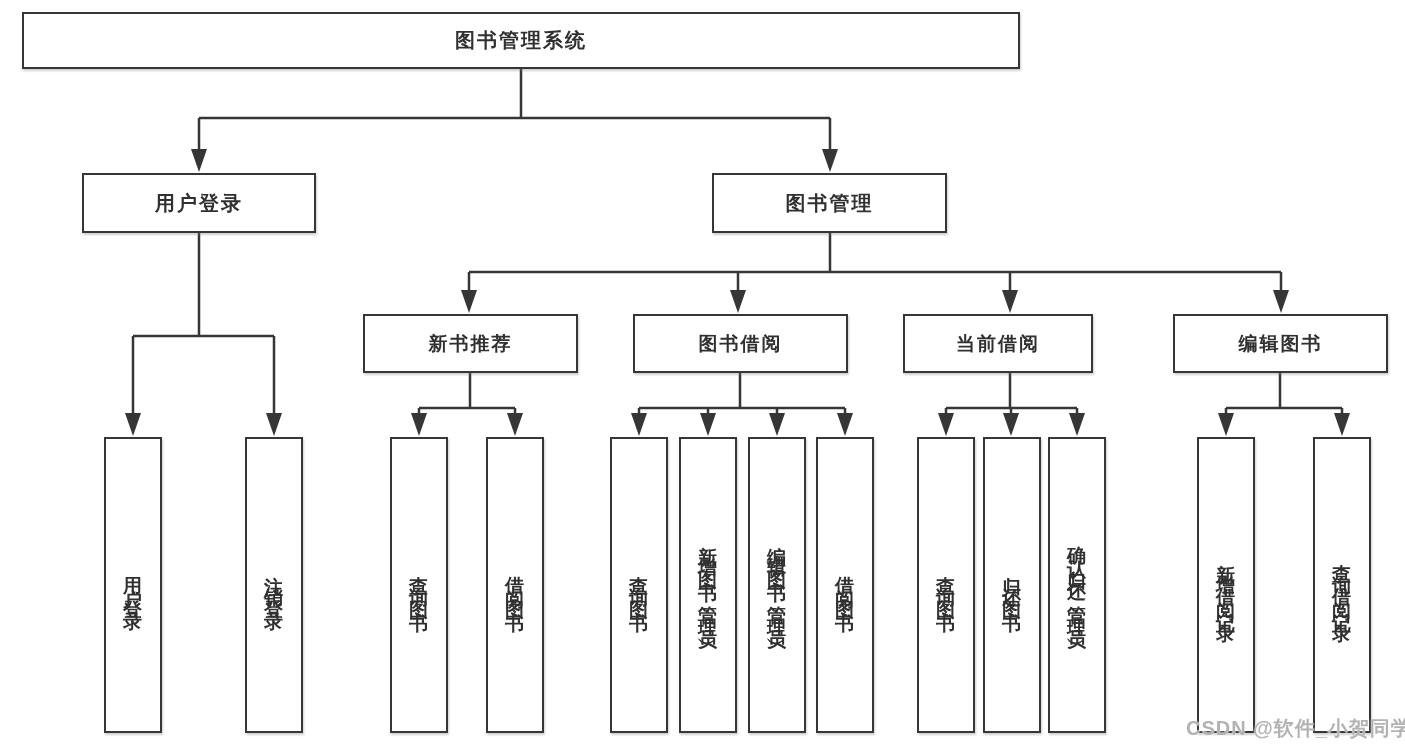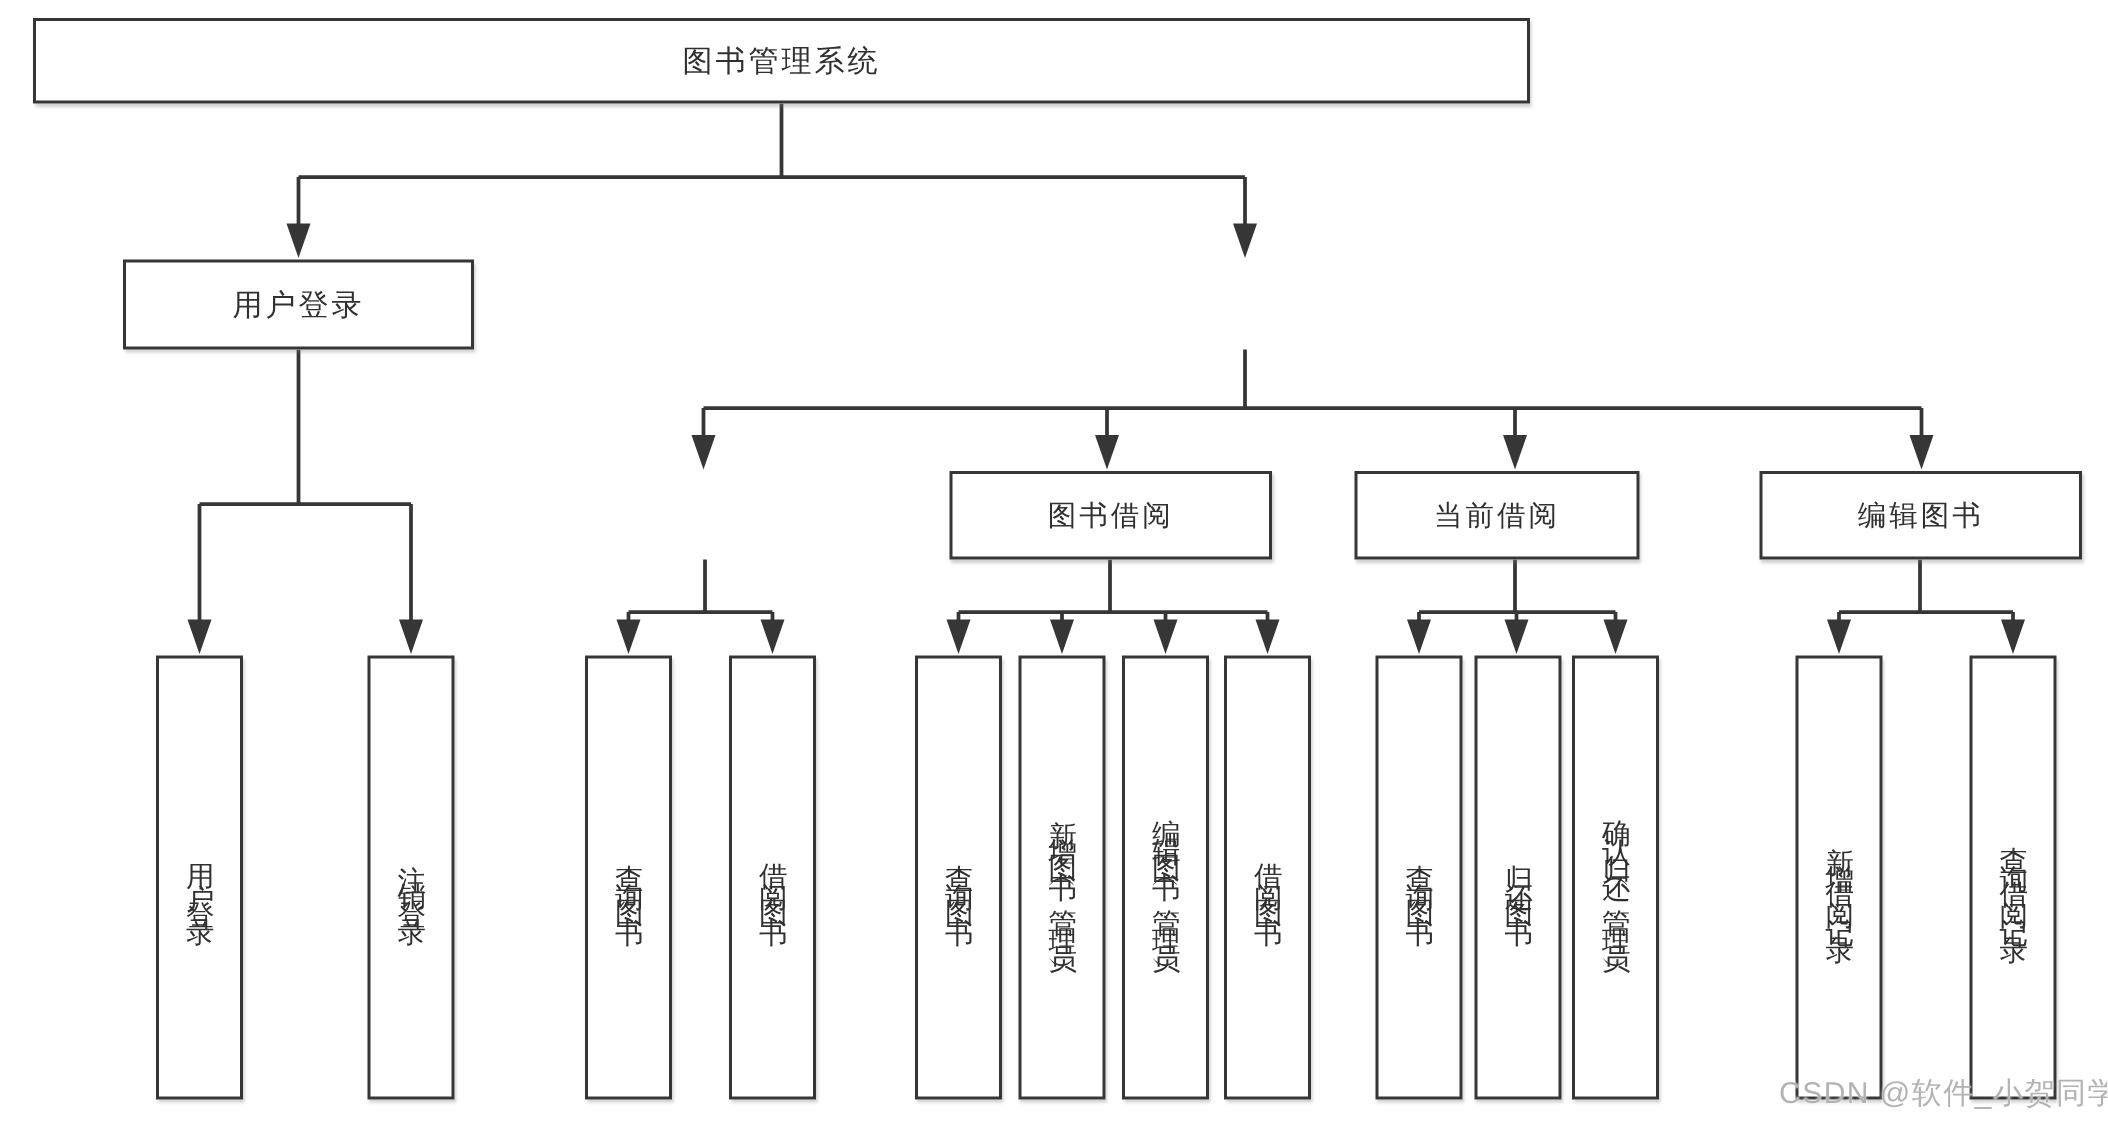--- a/index.html
+++ b/index.html
@@ -3,20 +3,21 @@
 <meta charset="utf-8">
 <style>
   html, body { margin: 0; padding: 0; background: #ffffff; }
   .canvas {
     position: relative;
     width: 1405px;
     height: 747px;
     background: #ffffff;
     font-family: "Liberation Sans", "DejaVu Sans", sans-serif;
     overflow: hidden;
+    font-weight: bold;
   }
   .connectors {
     position: absolute;
     left: 0; top: 0;
     width: 1405px; height: 747px;
     pointer-events: none;
   }
   .box {
     position: absolute;
     box-sizing: border-box;
@@ -94,21 +95,27 @@
     </g>
   </svg>
 
   <div class="box hbox" style="left:22px;top:12px;width:998px;height:57px">
     <span>图书管理系统</span>
   </div>
 
   <div class="box hbox" style="left:82px;top:173px;width:234px;height:60px">
     <span>用户登录</span>
   </div>
+  <div class="box hbox" style="left:712px;top:173px;width:235px;height:60px">
+    <span>图书管理</span>
+  </div>
 
+  <div class="box hbox2" style="left:363px;top:314px;width:215px;height:59px">
+    <span>新书推荐</span>
+  </div>
   <div class="box hbox2" style="left:633px;top:314px;width:215px;height:59px">
     <span>图书借阅</span>
   </div>
   <div class="box hbox2" style="left:903px;top:314px;width:190px;height:59px">
     <span>当前借阅</span>
   </div>
   <div class="box hbox2" style="left:1173px;top:314px;width:215px;height:59px">
     <span>编辑图书</span>
   </div>
 

